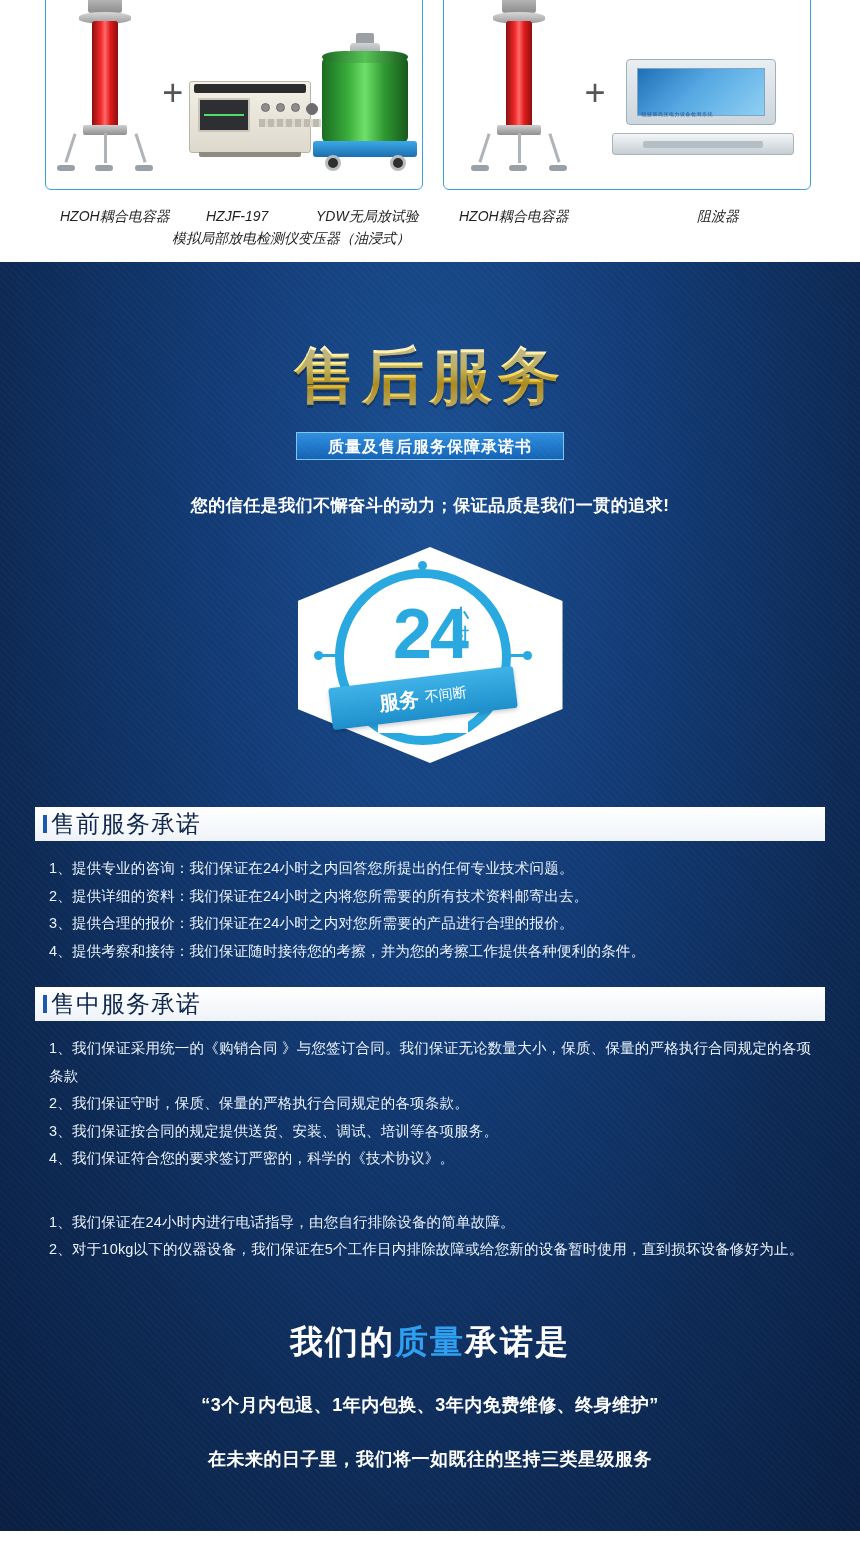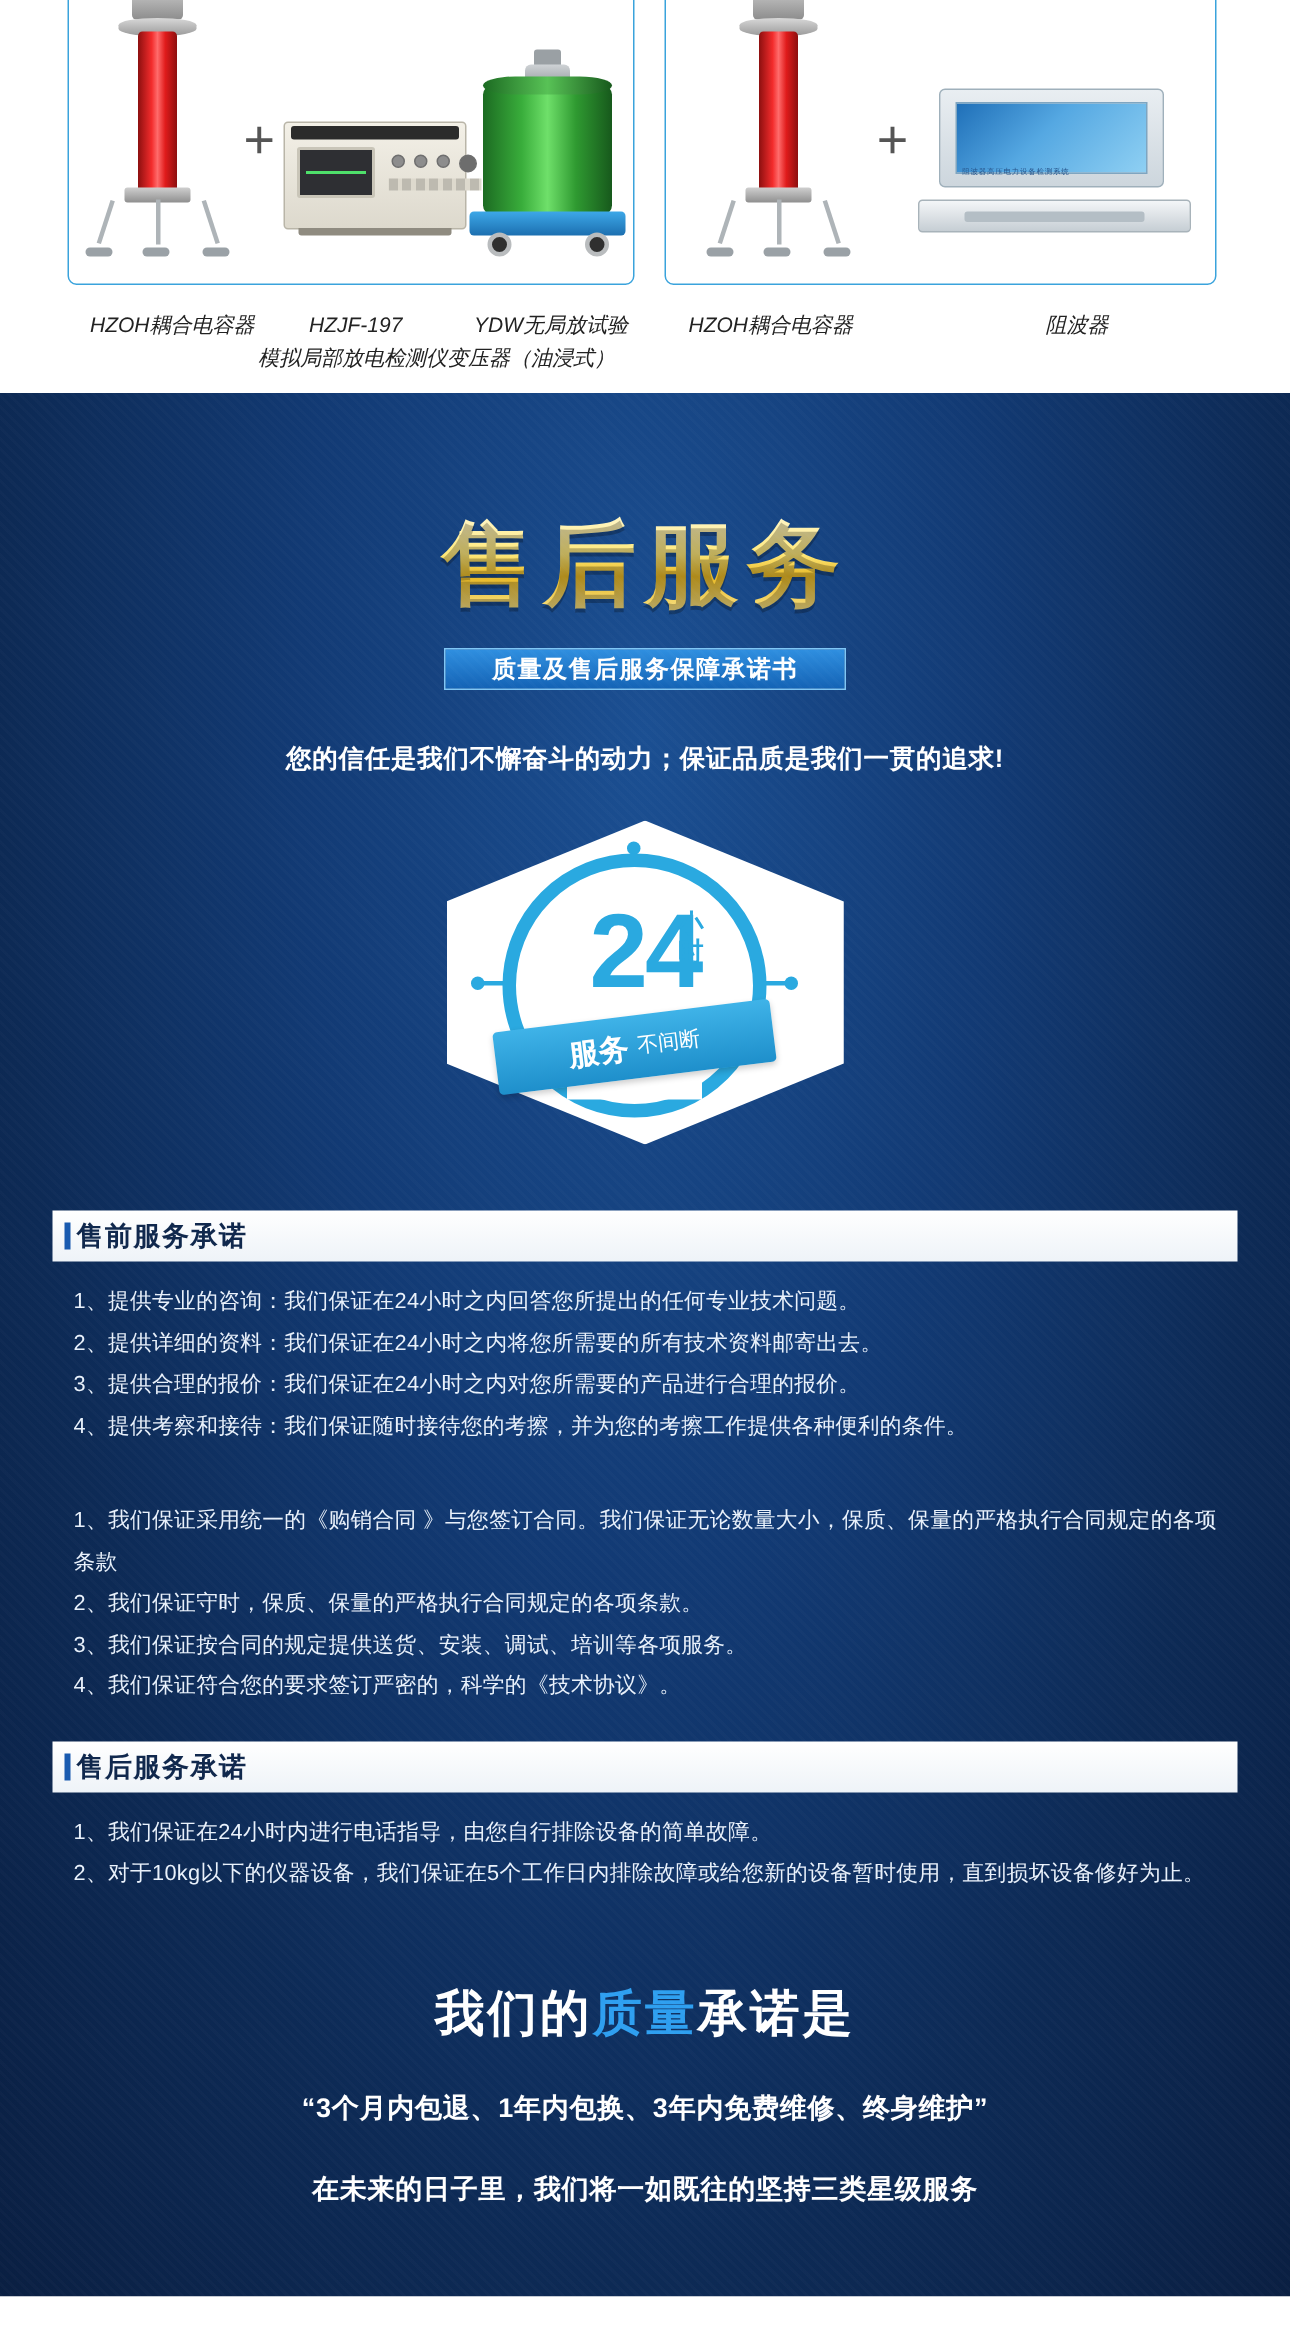--- a/index.html
+++ b/index.html
@@ -334,21 +334,21 @@
     display:flex; align-items:center;
     padding-left: 16px;
     position: relative;
   }
   .block-head:before {
     content:"";
     position:absolute; left: 8px; top: 8px; bottom: 8px; width: 4px;
     background:#1a5bb0;
   }
   .block-head span {
-    font-size: 18px; font-weight: bold; color:#10284d; letter-spacing: 1px;
+    font-size: 24px; font-weight: normal; color:#10284d; letter-spacing: 1px;
   }
   .block-body { padding: 14px 6px 4px 14px; }
   .block-body p {
     color:#e9f1fb;
     font-size: 14.5px;
     line-height: 1.9;
     letter-spacing: .2px;
   }
 
   
@@ -490,32 +490,32 @@
         </div>
         <div class="block-body">
           <p>1、提供专业的咨询：我们保证在24小时之内回答您所提出的任何专业技术问题。</p>
           <p>2、提供详细的资料：我们保证在24小时之内将您所需要的所有技术资料邮寄出去。</p>
           <p>3、提供合理的报价：我们保证在24小时之内对您所需要的产品进行合理的报价。</p>
           <p>4、提供考察和接待：我们保证随时接待您的考擦，并为您的考擦工作提供各种便利的条件。</p>
         </div>
       </div>
 
       <div class="block">
+        <div class="block-head">
+          <span>售中服务承诺</span>
+        </div>
         <div class="block-body">
           <p>1、我们保证采用统一的《购销合同 》与您签订合同。我们保证无论数量大小，保质、保量的严格执行合同规定的各项条款</p>
           <p>2、我们保证守时，保质、保量的严格执行合同规定的各项条款。</p>
           <p>3、我们保证按合同的规定提供送货、安装、调试、培训等各项服务。</p>
           <p>4、我们保证符合您的要求签订严密的，科学的《技术协议》。</p>
         </div>
       </div>
 
       <div class="block">
-        <div class="block-head">
-          <span>售后服务承诺</span>
-        </div>
         <div class="block-body">
           <p>1、我们保证在24小时内进行电话指导，由您自行排除设备的简单故障。</p>
           <p>2、对于10kg以下的仪器设备，我们保证在5个工作日内排除故障或给您新的设备暂时使用，直到损坏设备修好为止。</p>
         </div>
       </div>
 
     </div>
 
     <div class="promise">
       <div class="promise-title">

